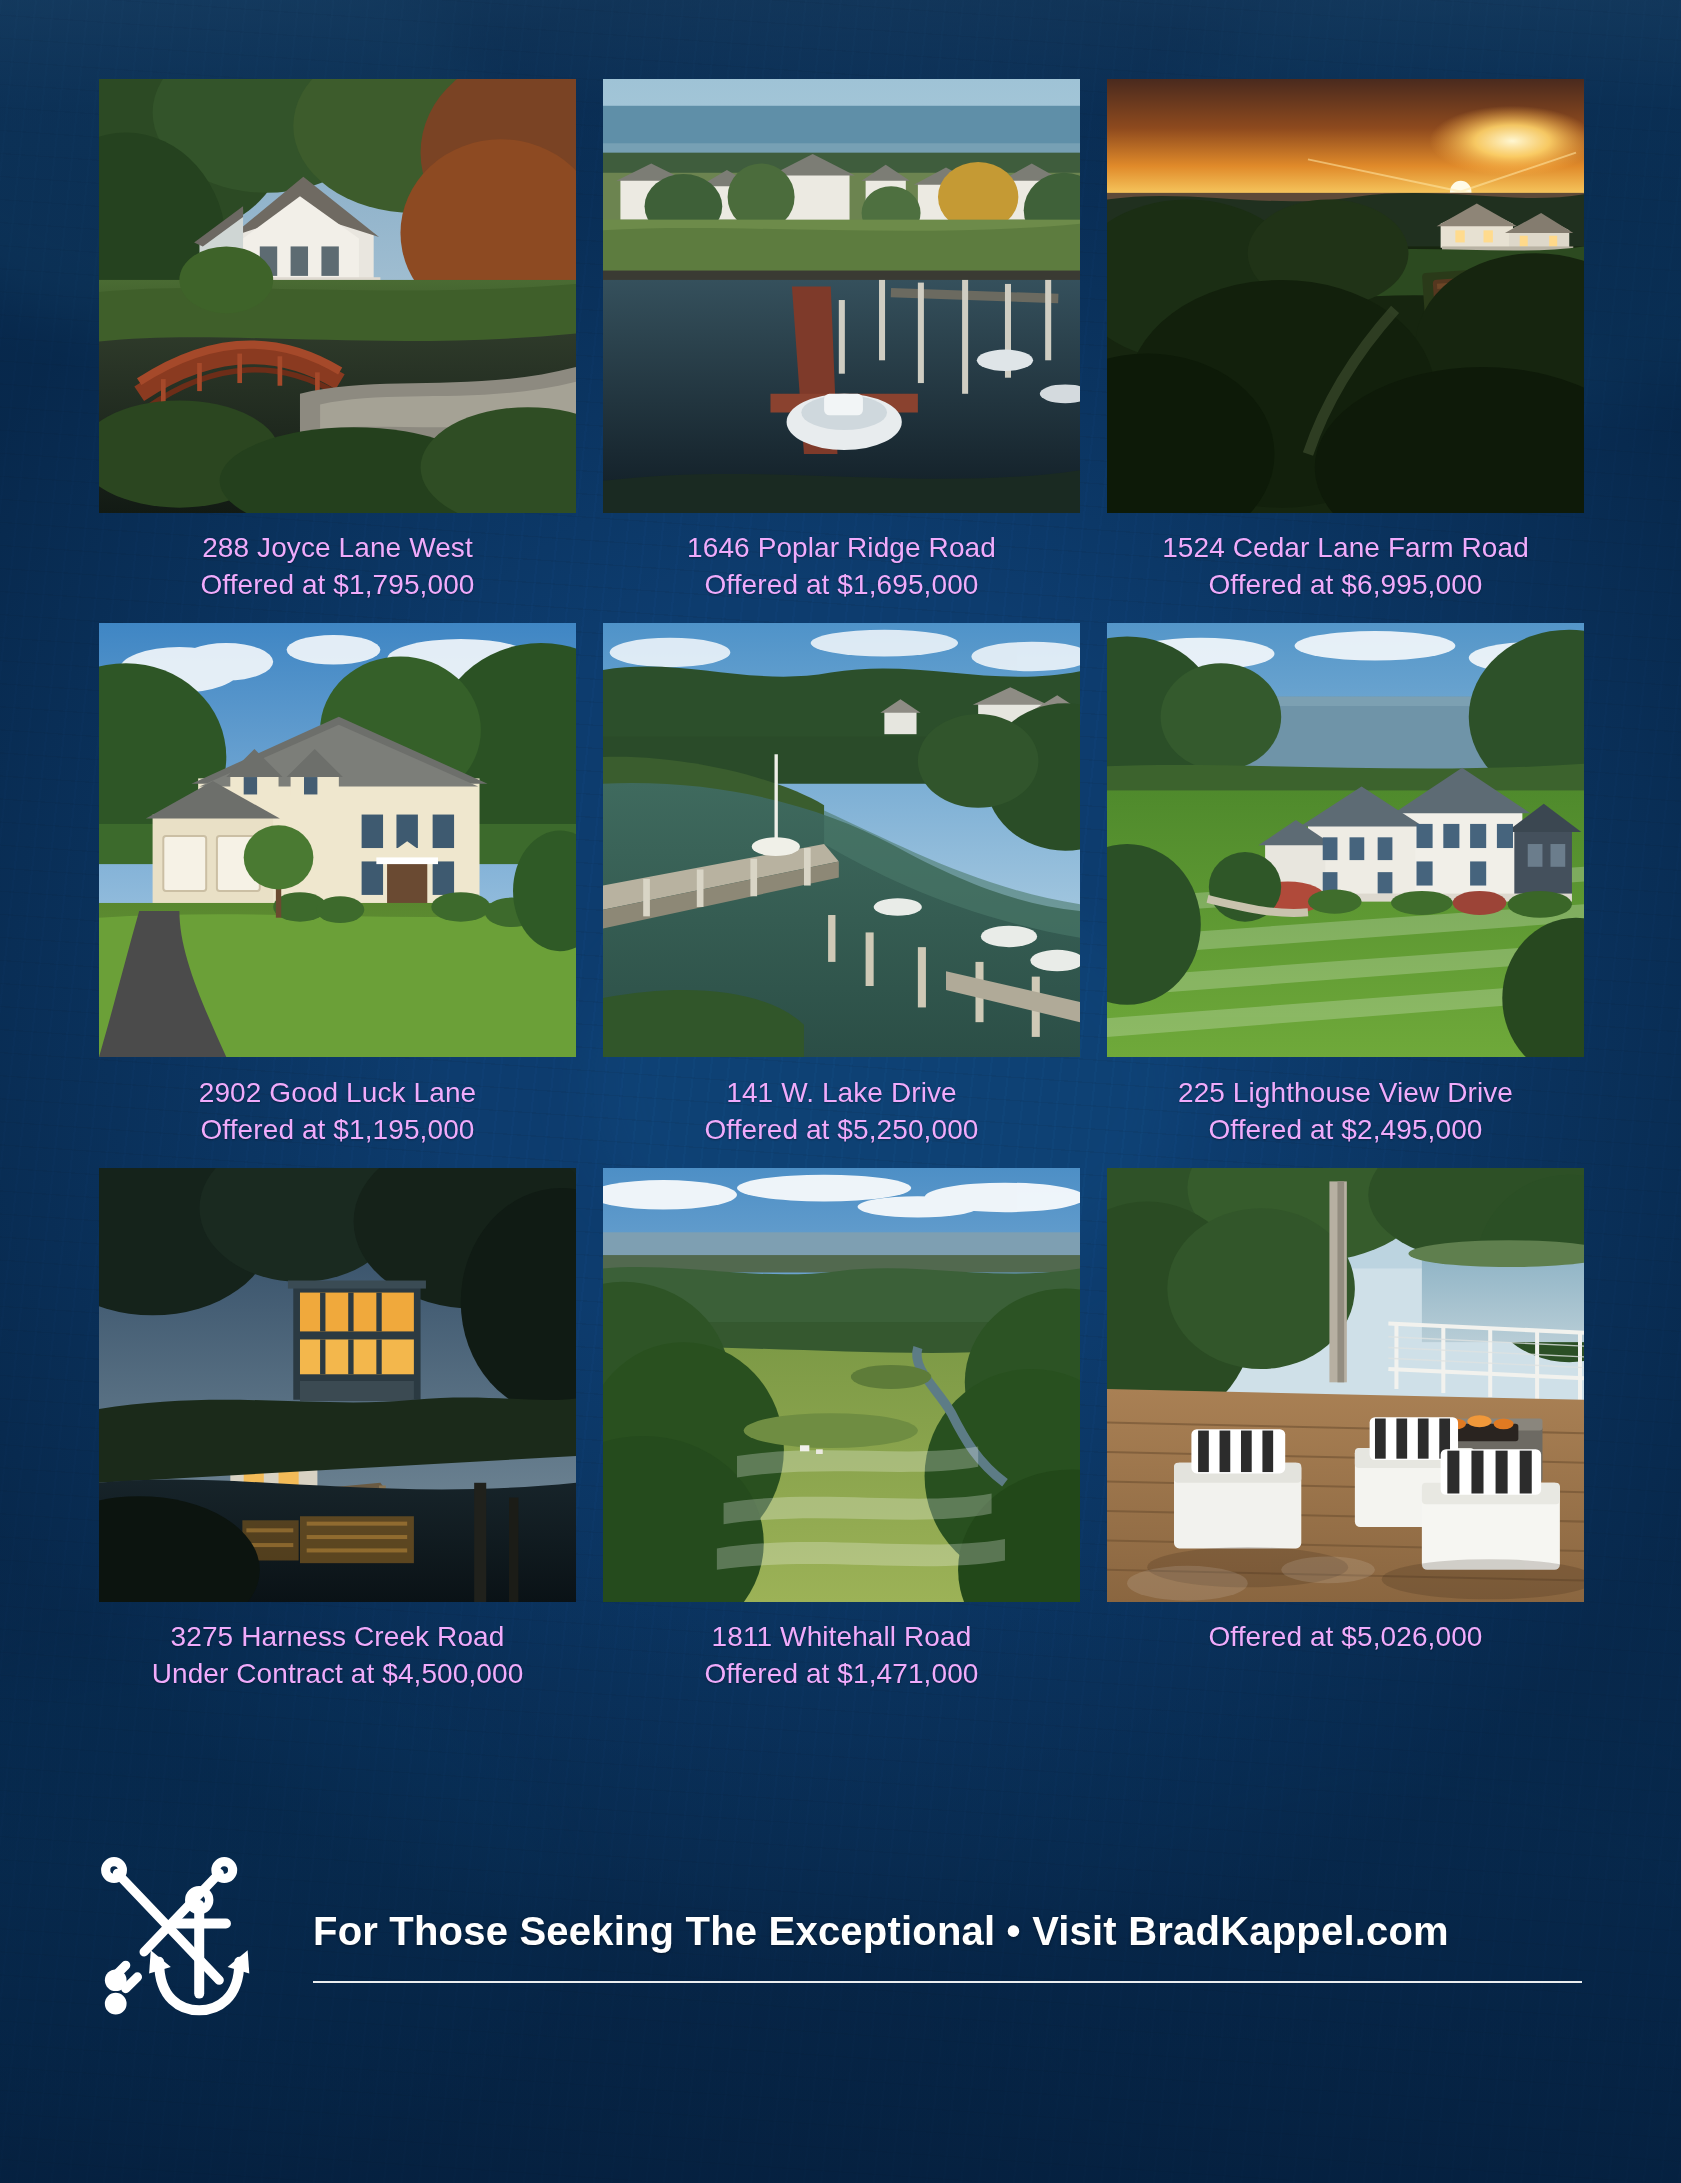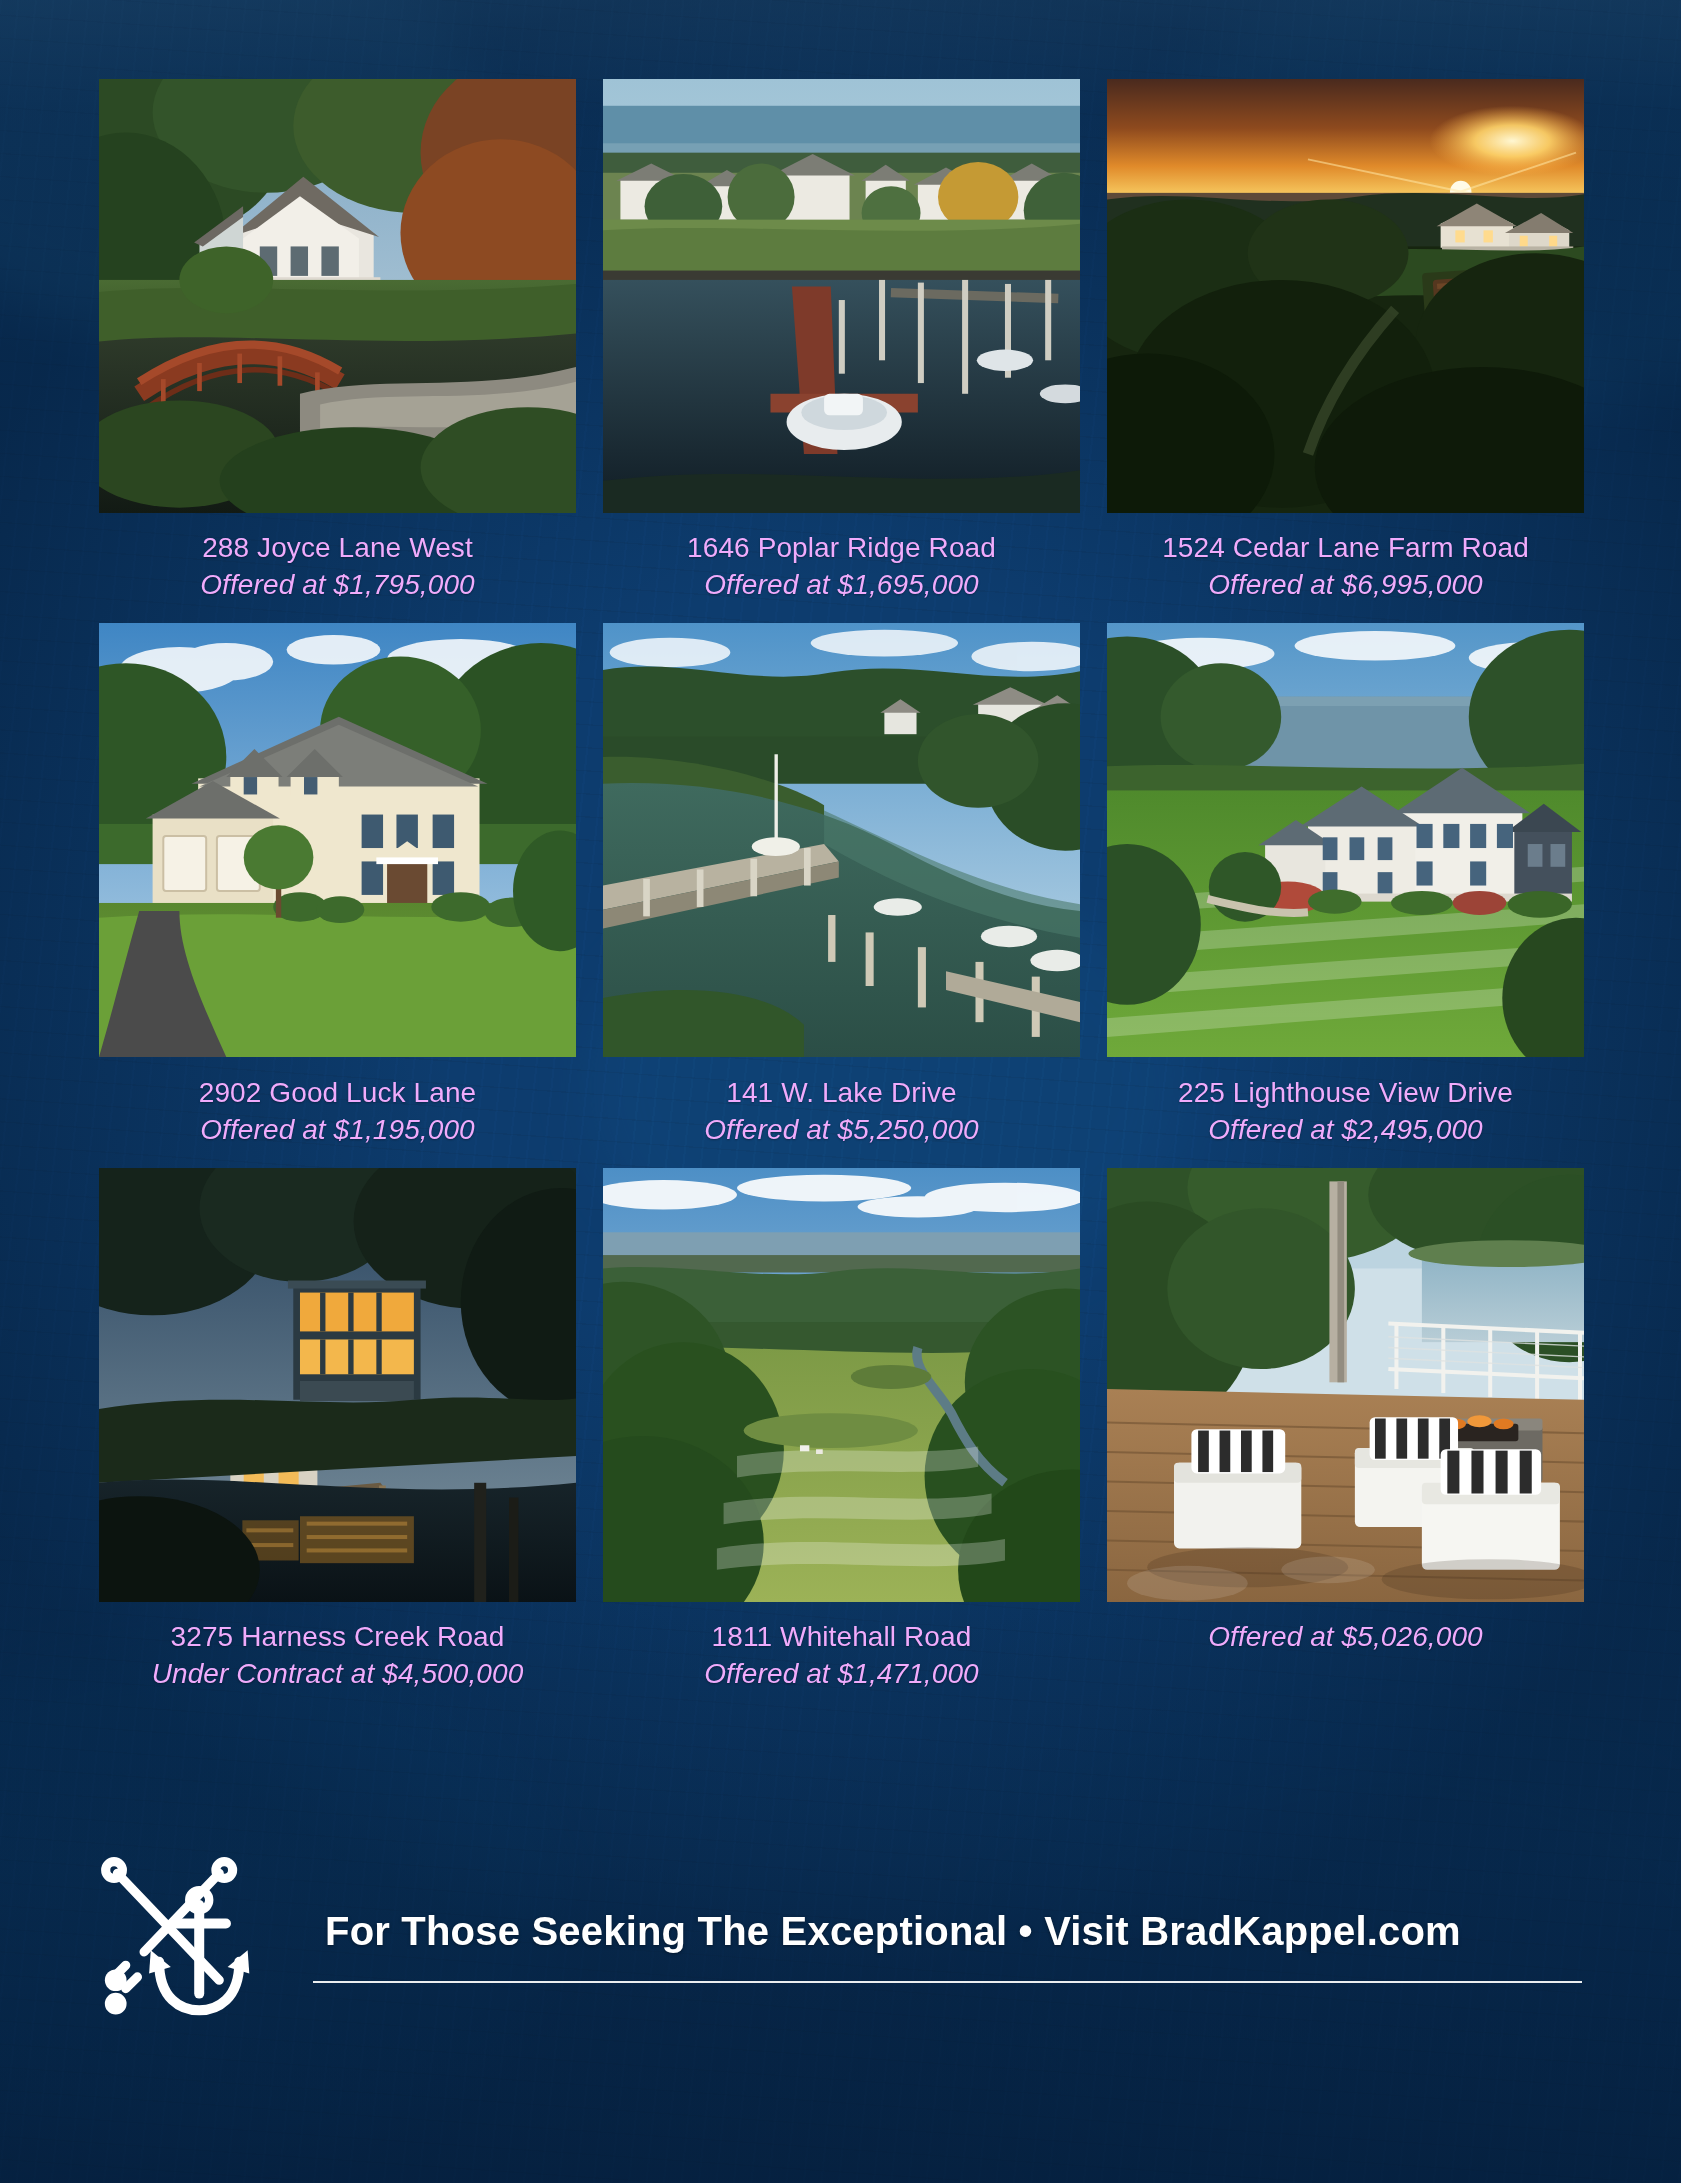--- a/index.html
+++ b/index.html
@@ -103,21 +103,21 @@
   .caption {
     margin-top: 17.4px;
     text-align: center;
     color: #f0abfc;
     font-size: 28px;
     line-height: 1.32;
     letter-spacing: 0.1px;
     text-shadow: 0 0.7px 2px rgba(0,0,0,.35);
   }
   .caption .addr { display: block; }
-  .caption .price { display: block; font-style: italic; }
+  .caption .price { display: block; }
 
   
   .row1 .photo { height: 434px; }
   .row2 .photo { height: 434px; }
   .row3 .photo { height: 434px; }
 
   
   .footer {
     position: absolute;
     left: 0; right: 0;
@@ -137,21 +137,20 @@
   .tagline {
     position: absolute;
     left: 313px;
     top: 59px;
     color: #ffffff;
     font-size: 40px;
     font-weight: bold;
     letter-spacing: 0.2px;
     white-space: nowrap;
     text-shadow: 0 1.3px 3.3px rgba(0,0,0,.40);
-    margin-left: 12px;
   }
 
   .rule {
     position: absolute;
     left: 313px;
     right: 99px;
     top: 131px;
     height: 2px;
     background: rgba(255,255,255,.92);
   }

